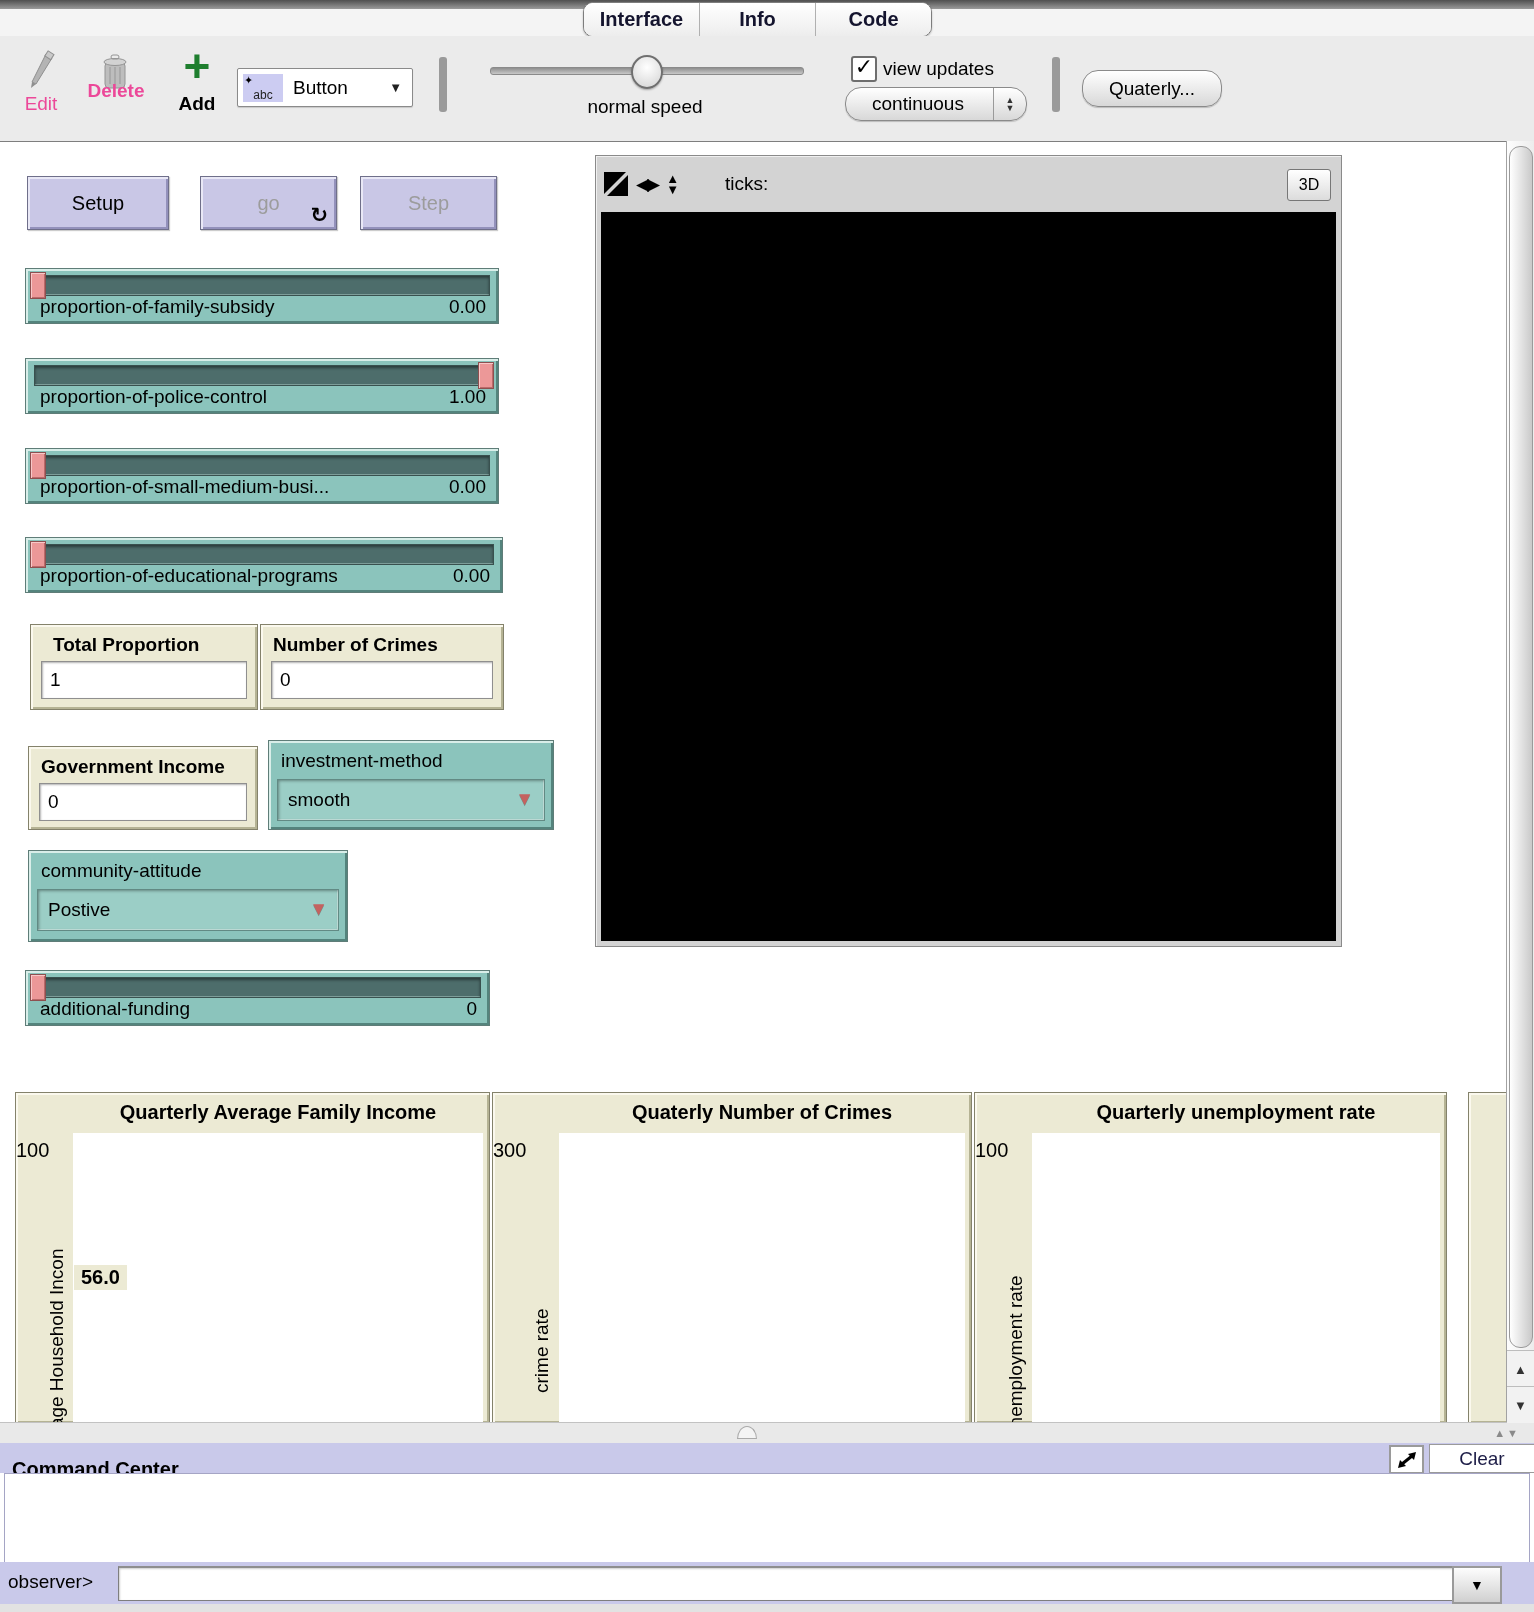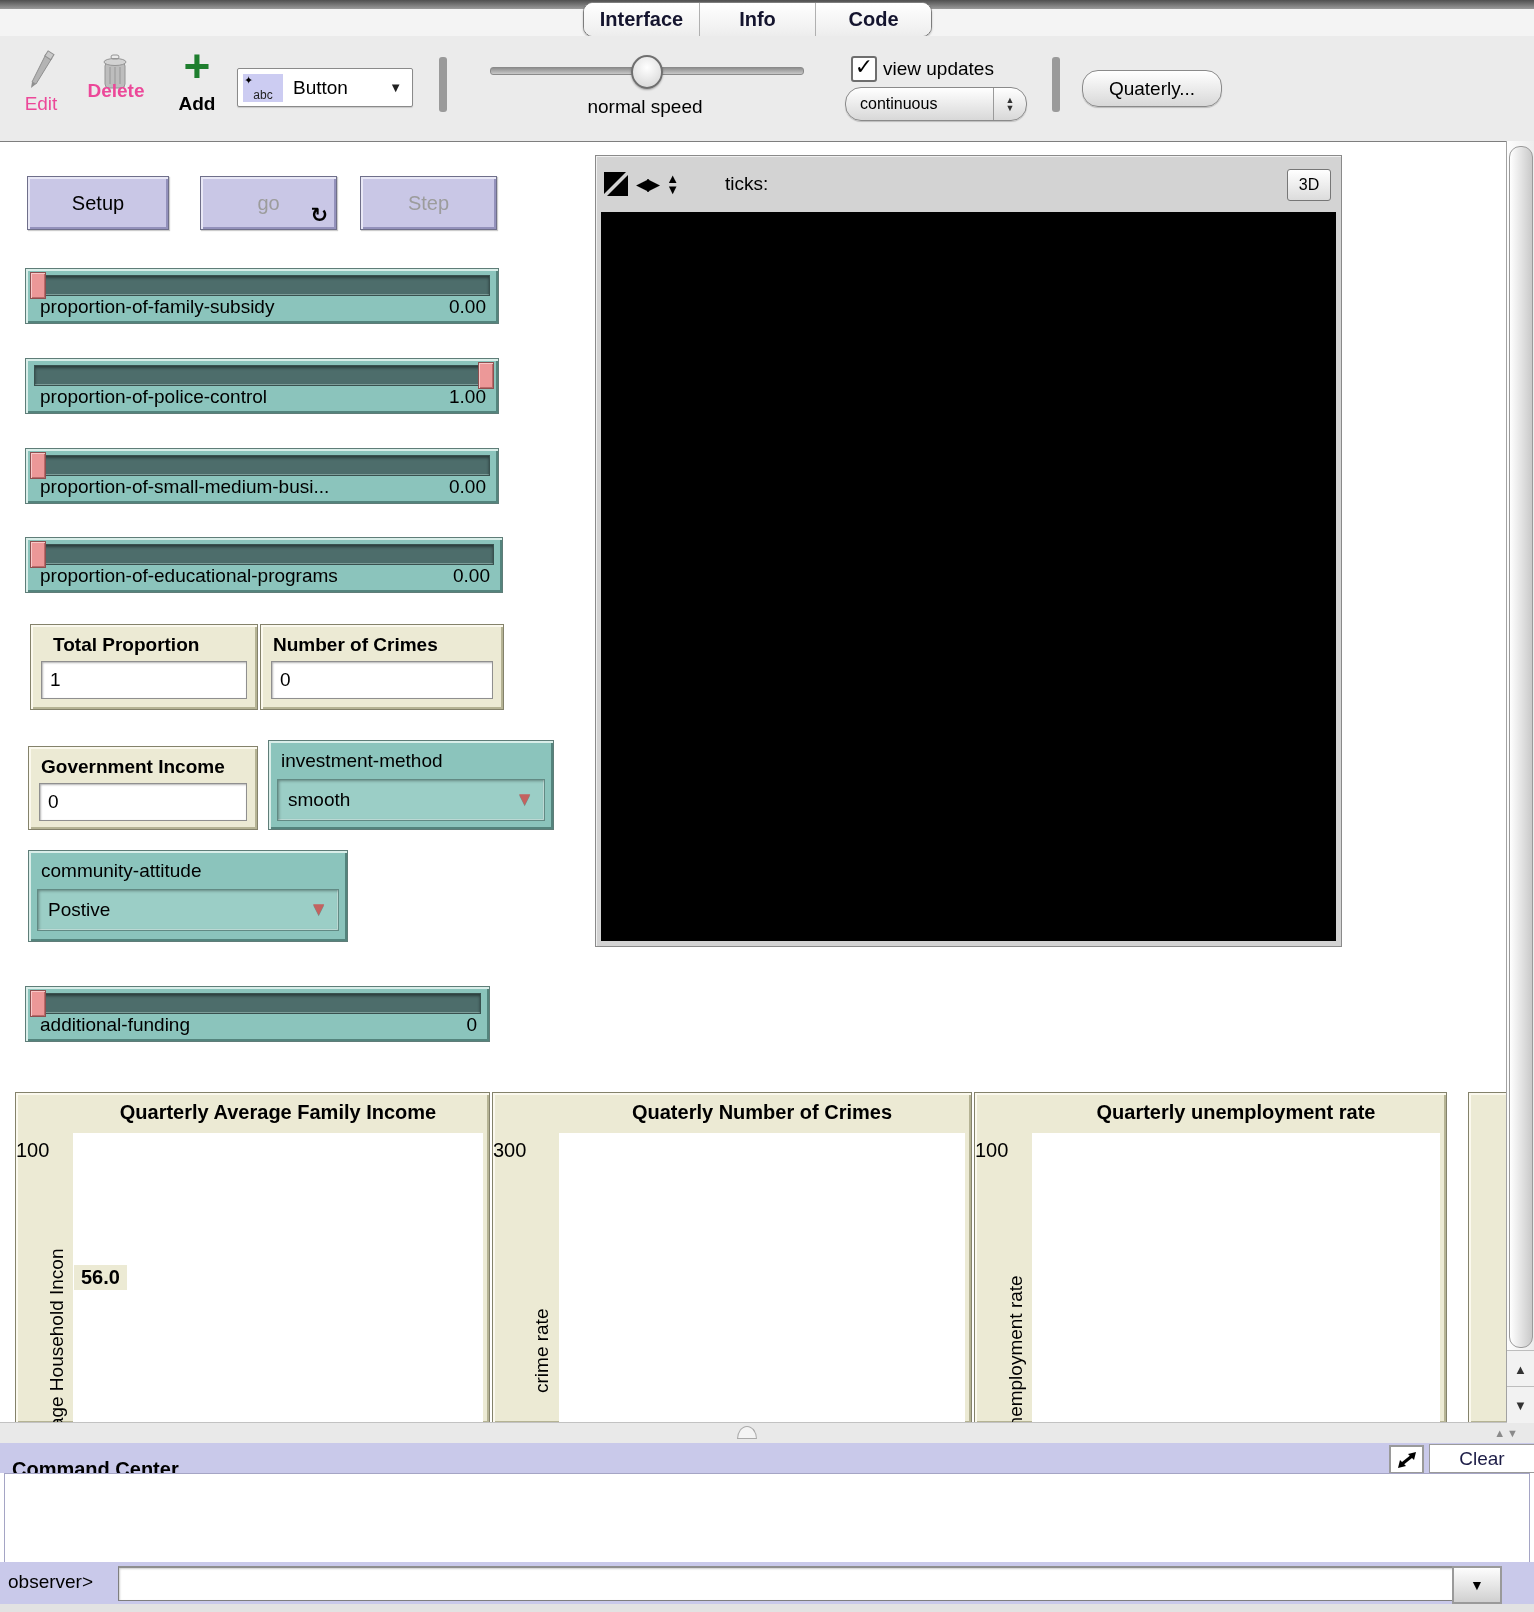--- a/index.html
+++ b/index.html
@@ -137,21 +137,21 @@
 
   <div class="abs sep" style="left:439px;top:57px;width:8px;height:55px;"></div>
 
   <div class="abs speed-track" style="left:490px;top:67px;width:312px;"></div>
   <div class="abs speed-thumb" style="left:631px;top:55px;"></div>
   <div class="abs tool-label" style="left:535px;top:96px;width:220px;">normal speed</div>
 
   <div class="abs checkbox" style="left:851px;top:56px;">✓</div>
   <div class="abs" style="left:883px;top:58px;font-size:19px;">view updates</div>
   <div class="abs pill" style="left:845px;top:87px;width:180px;height:32px;">
-    <span style="margin-left:14px;font-size:16px;flex:1;">continuous</span>
+    <span style="margin-left:26px;font-size:19px;flex:1;">continuous</span>
     <div class="stepper">
         <span>▲</span>
         <span>▼</span>
       </div>
   </div>
 
   <div class="abs sep" style="left:1052px;top:57px;width:8px;height:55px;"></div>
   <div class="abs pill" style="left:1082px;top:70px;width:138px;height:35px;justify-content:center;">
     <span style="font-size:19px;">Quaterly...</span>
   </div>
@@ -222,21 +222,21 @@
   </div>
 
   <div class="abs nl-chooser" style="left:28px;top:850px;width:318px;height:90px;">
     <div class="ch-label">community-attitude</div>
     <div class="ch-box">
       <span>Postive</span>
       <span class="ch-arrow">▼</span>
     </div>
   </div>
 
-  <div class="abs nl-slider" style="left:25px;top:970px;width:463px;height:54px;margin-top:16px;">
+  <div class="abs nl-slider" style="left:25px;top:970px;width:463px;height:54px;">
     <div class="sl-track"></div>
     <div class="sl-handle" style="left:4px;"></div>
     <div class="sl-row">
         <span>additional-funding</span>
         <span>0</span>
       </div>
   </div>
 
   <div class="abs view-frame">
     <div class="view-header">

